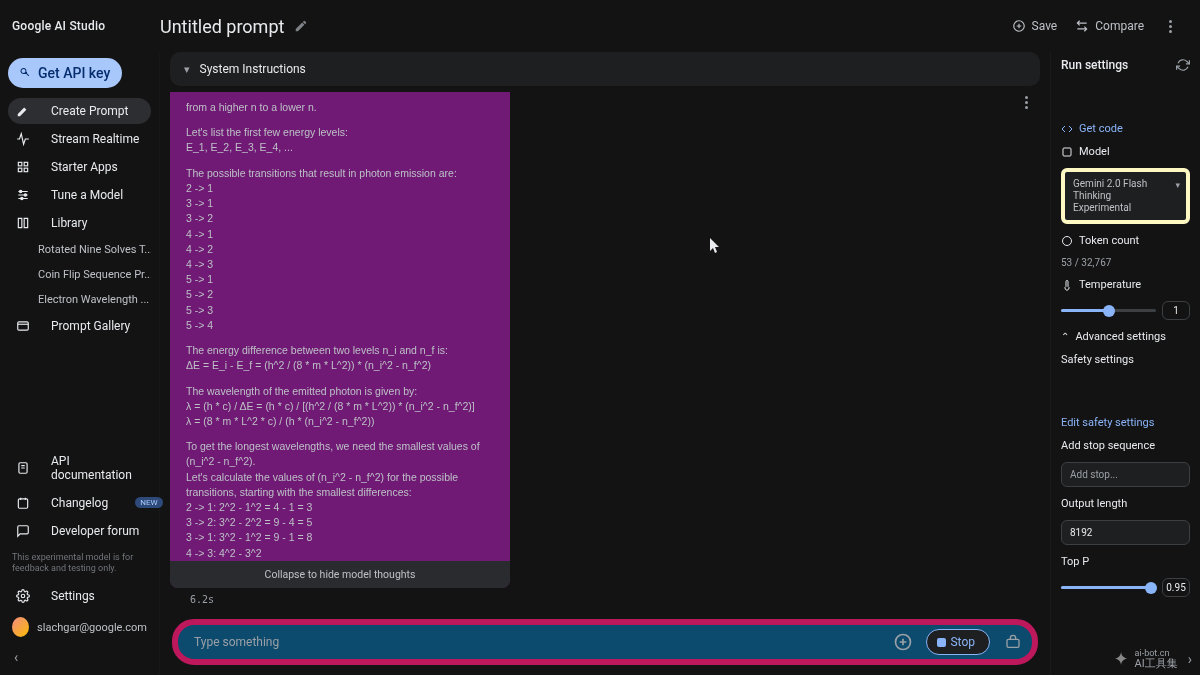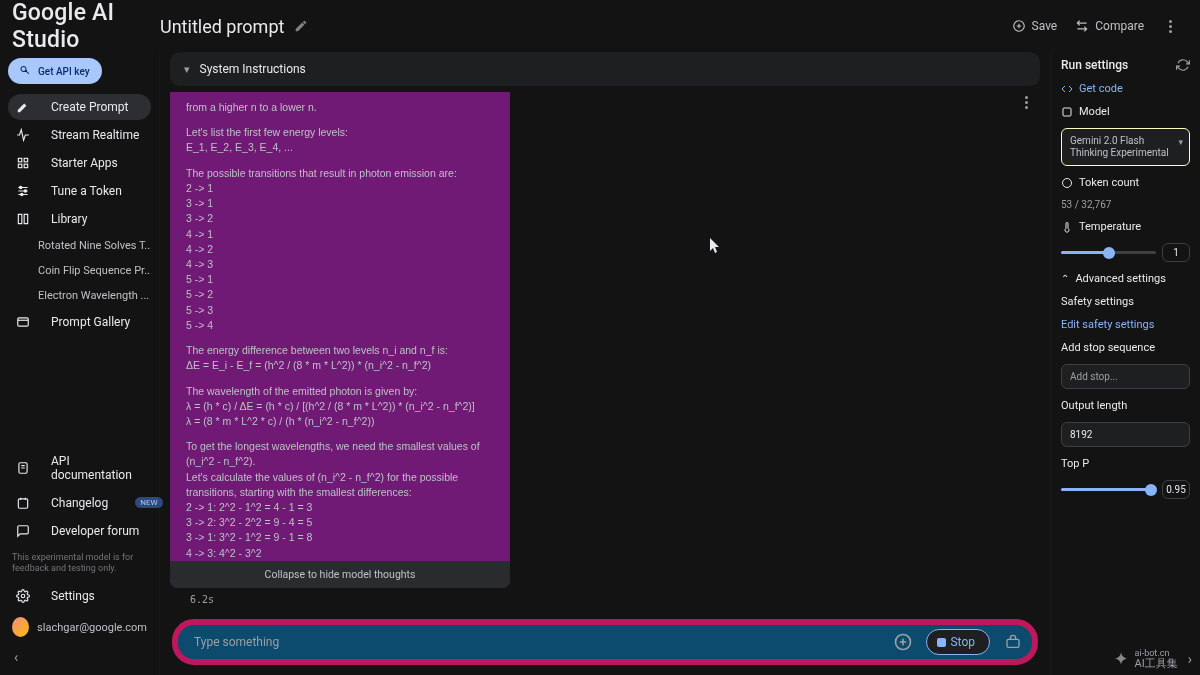--- a/index.html
+++ b/index.html
@@ -1,28 +1,28 @@
 <!DOCTYPE html>
 <html><head>
 <meta charset="utf-8">
 <style>
 * { margin:0; padding:0; box-sizing:border-box; font-family:-apple-system,BlinkMacSystemFont,"Segoe UI",Roboto,Arial,sans-serif; }
 html,body { width:1200px; height:675px; background:#000; color:#e8eaed; overflow:hidden; }
 .app { display:flex; flex-direction:column; width:1200px; height:675px; background:#131314; }
 .topbar { display:flex; align-items:center; height:52px; padding:0 12px 0 0; }
-.logo-cell { width:160px; padding-left:12px; font-size:23px; font-weight:500; color:#e8eaed; letter-spacing:.2px; }
+.logo-cell { width:160px; padding-left:12px; font-size:12px; font-weight:500; color:#e8eaed; letter-spacing:.2px; }
 .title-cell { display:flex; align-items:center; gap:10px; flex:1; font-size:18px; color:#e8eaed; }
 .title-edit { width:14px; height:14px; opacity:.8; }
 .top-actions { display:flex; align-items:center; gap:18px; font-size:12px; color:#bdc1c6; margin-right:10px; }
 .top-actions .act { display:flex; align-items:center; gap:6px; cursor:pointer; }
 .dots3 { width:16px; display:flex; flex-direction:column; align-items:center; gap:2px; }
 .dots3 span { width:3px; height:3px; border-radius:50%; background:#9aa0a6; }
 .body { display:flex; flex:1; min-height:0; }
 .sidebar { width:160px; background:#131314; display:flex; flex-direction:column; padding:4px 8px 6px; gap:2px; border-right:1px solid rgba(255,255,255,0.02); }
-.api-key { background:#a8c7fa; color:#062e6f; font-size:10px; font-weight:500; border-radius:16px; padding:7px 12px; display:flex; align-items:center; gap:6px; margin:2px 0 8px; cursor:pointer; width:fit-content; }
+.api-key { background:#a8c7fa; color:#062e6f; font-size:14px; font-weight:500; border-radius:16px; padding:7px 12px; display:flex; align-items:center; gap:6px; margin:2px 0 8px; cursor:pointer; width:fit-content; }
 .nav-item { display:flex; align-items:center; gap:21px; padding:6px 8px; font-size:12px; color:#e8eaed; border-radius:16px; cursor:pointer; }
 .nav-item.active { background:#2d2e31; }
 .nav-sub { display:flex; align-items:center; gap:8px; padding:5px 8px 5px 22px; font-size:11px; color:#bdc1c6; cursor:pointer; white-space:nowrap; overflow:hidden; text-overflow:ellipsis; }
 .nav-badge { font-size:8px; background:#2d4a7a; color:#a8c7fa; border-radius:6px; padding:1px 5px; margin-left:6px; }
 .spacer { flex:1; }
 .disclaimer { font-size:9px; color:#70757a; line-height:1.3; padding:6px 4px; }
 .user-row { display:flex; align-items:center; gap:8px; padding:6px 4px; font-size:11px; color:#bdc1c6; }
 .avatar { width:20px; height:20px; border-radius:50%; background:linear-gradient(135deg,#f28b82,#fbbc04); }
 .collapse-arrow { padding:4px 6px; color:#9aa0a6; font-size:14px; }
 .main { flex:1; display:flex; flex-direction:column; min-width:0; padding:0 10px; }
@@ -38,24 +38,24 @@
 .input-row { display:flex; align-items:center; gap:10px; padding:8px 2px 10px 2px; }
 .prompt-input { flex:1; background:#0c4a6e; border:6px solid #be185d; border-radius:22px; padding:10px 16px; font-size:12px; color:#9aa0a6; display:flex; align-items:center; }
 .input-actions { position:absolute; right:12px; display:flex; gap:10px; align-items:center; }
 .stop-btn { display:flex; align-items:center; gap:4px; background:#1e1f20; border:1.5px solid #8ab4f8; color:#8ab4f8; border-radius:18px; padding:5px 14px 5px 10px; font-size:12px; cursor:pointer; }
 .stop-sq { width:9px; height:9px; background:#8ab4f8; border-radius:2px; }
 .circ-btn { width:26px; height:26px; display:flex; align-items:center; justify-content:center; color:#9aa0a6; cursor:pointer; }
 .prompt-wrap { position:relative; display:flex; align-items:center; flex:1; }
 .rightpanel { width:150px; background:#131314; padding:6px 10px 0 10px; display:flex; flex-direction:column; gap:10px; font-size:11px; color:#e8eaed; border-left:1px solid rgba(255,255,255,0.03); }
 .rp-head { display:flex; align-items:center; justify-content:space-between; font-size:12px; font-weight:500; }
 .rp-refresh { color:#9aa0a6; cursor:pointer; }
-.rp-link { color:#8ab4f8; font-size:11px; display:flex; gap:6px; align-items:center; cursor:pointer; }
+.rp-link { color:#8ab4f8; font-size:11px; display:flex; gap:6px; align-items:center; cursor:pointer;margin-top:40px; }
 .rp-label { font-size:11px; color:#e8eaed; display:flex; gap:6px; align-items:center; }
 .rp-sub { font-size:10px; color:#9aa0a6; }
-.model-sel { background:#1e1f20; border:1px solid #fef9c3; border-radius:6px; padding:6px 20px 6px 8px; font-size:10px; color:#bdc1c6; line-height:1.2; position:relative; cursor:pointer; }
+.model-sel { background:#1e1f20; border:4px solid #fef9c3; border-radius:6px; padding:6px 20px 6px 8px; font-size:10px; color:#bdc1c6; line-height:1.2; position:relative; cursor:pointer; }
 .model-sel:after { content:"▾"; position:absolute; right:6px; top:8px; font-size:9px; color:#9aa0a6; }
 .slider-row { display:flex; align-items:center; gap:6px; }
 .slider-track { flex:1; height:3px; background:#3c4043; border-radius:2px; position:relative; }
 .slider-fill { position:absolute; left:0; height:3px; background:#8ab4f8; border-radius:2px; }
 .slider-knob { position:absolute; width:12px; height:12px; background:#8ab4f8; border-radius:50%; top:-4.5px; transform:translateX(-50%); }
 .slider-val { width:28px; border:1px solid #3c4043; border-radius:6px; text-align:center; font-size:10px; padding:3px 0; color:#e8eaed; }
 .adv-head { display:flex; gap:6px; align-items:center; font-size:11px; cursor:pointer; }
 .rp-input { background:#1e1f20; border:1px solid #3c4043; border-radius:6px; padding:6px 8px; font-size:10px; color:#9aa0a6; }
 .rp-input.val { color:#e8eaed; }
 .icon { width:14px; height:14px; flex-shrink:0; }
@@ -129,21 +129,21 @@
           </svg>
         <span>Starter Apps</span>
       </div>
       <div class="nav-item">
         <svg class="icon" viewBox="0 0 24 24" fill="none" stroke="#e8eaed" stroke-width="2">
             <path d="M4 6h16M4 12h16M4 18h16"></path>
             <circle cx="8" cy="6" r="2" fill="#e8eaed"></circle>
             <circle cx="16" cy="12" r="2" fill="#e8eaed"></circle>
             <circle cx="10" cy="18" r="2" fill="#e8eaed"></circle>
           </svg>
-        <span>Tune a Token</span>
+        <span>Tune a Model</span>
       </div>
       <div class="nav-item">
         <svg class="icon" viewBox="0 0 24 24" fill="none" stroke="#e8eaed" stroke-width="2">
             <path d="M4 4h6v16H4zM14 4h6v16h-6z"></path>
           </svg>
         <span>Library</span>
       </div>
       <div class="nav-sub">
         <svg width="12" height="12" viewBox="0 0 24 24" fill="none" stroke="#9aa0a6" stroke-width="2">
             <rect x="4" y="5" width="16" height="14" rx="2"></rect>

